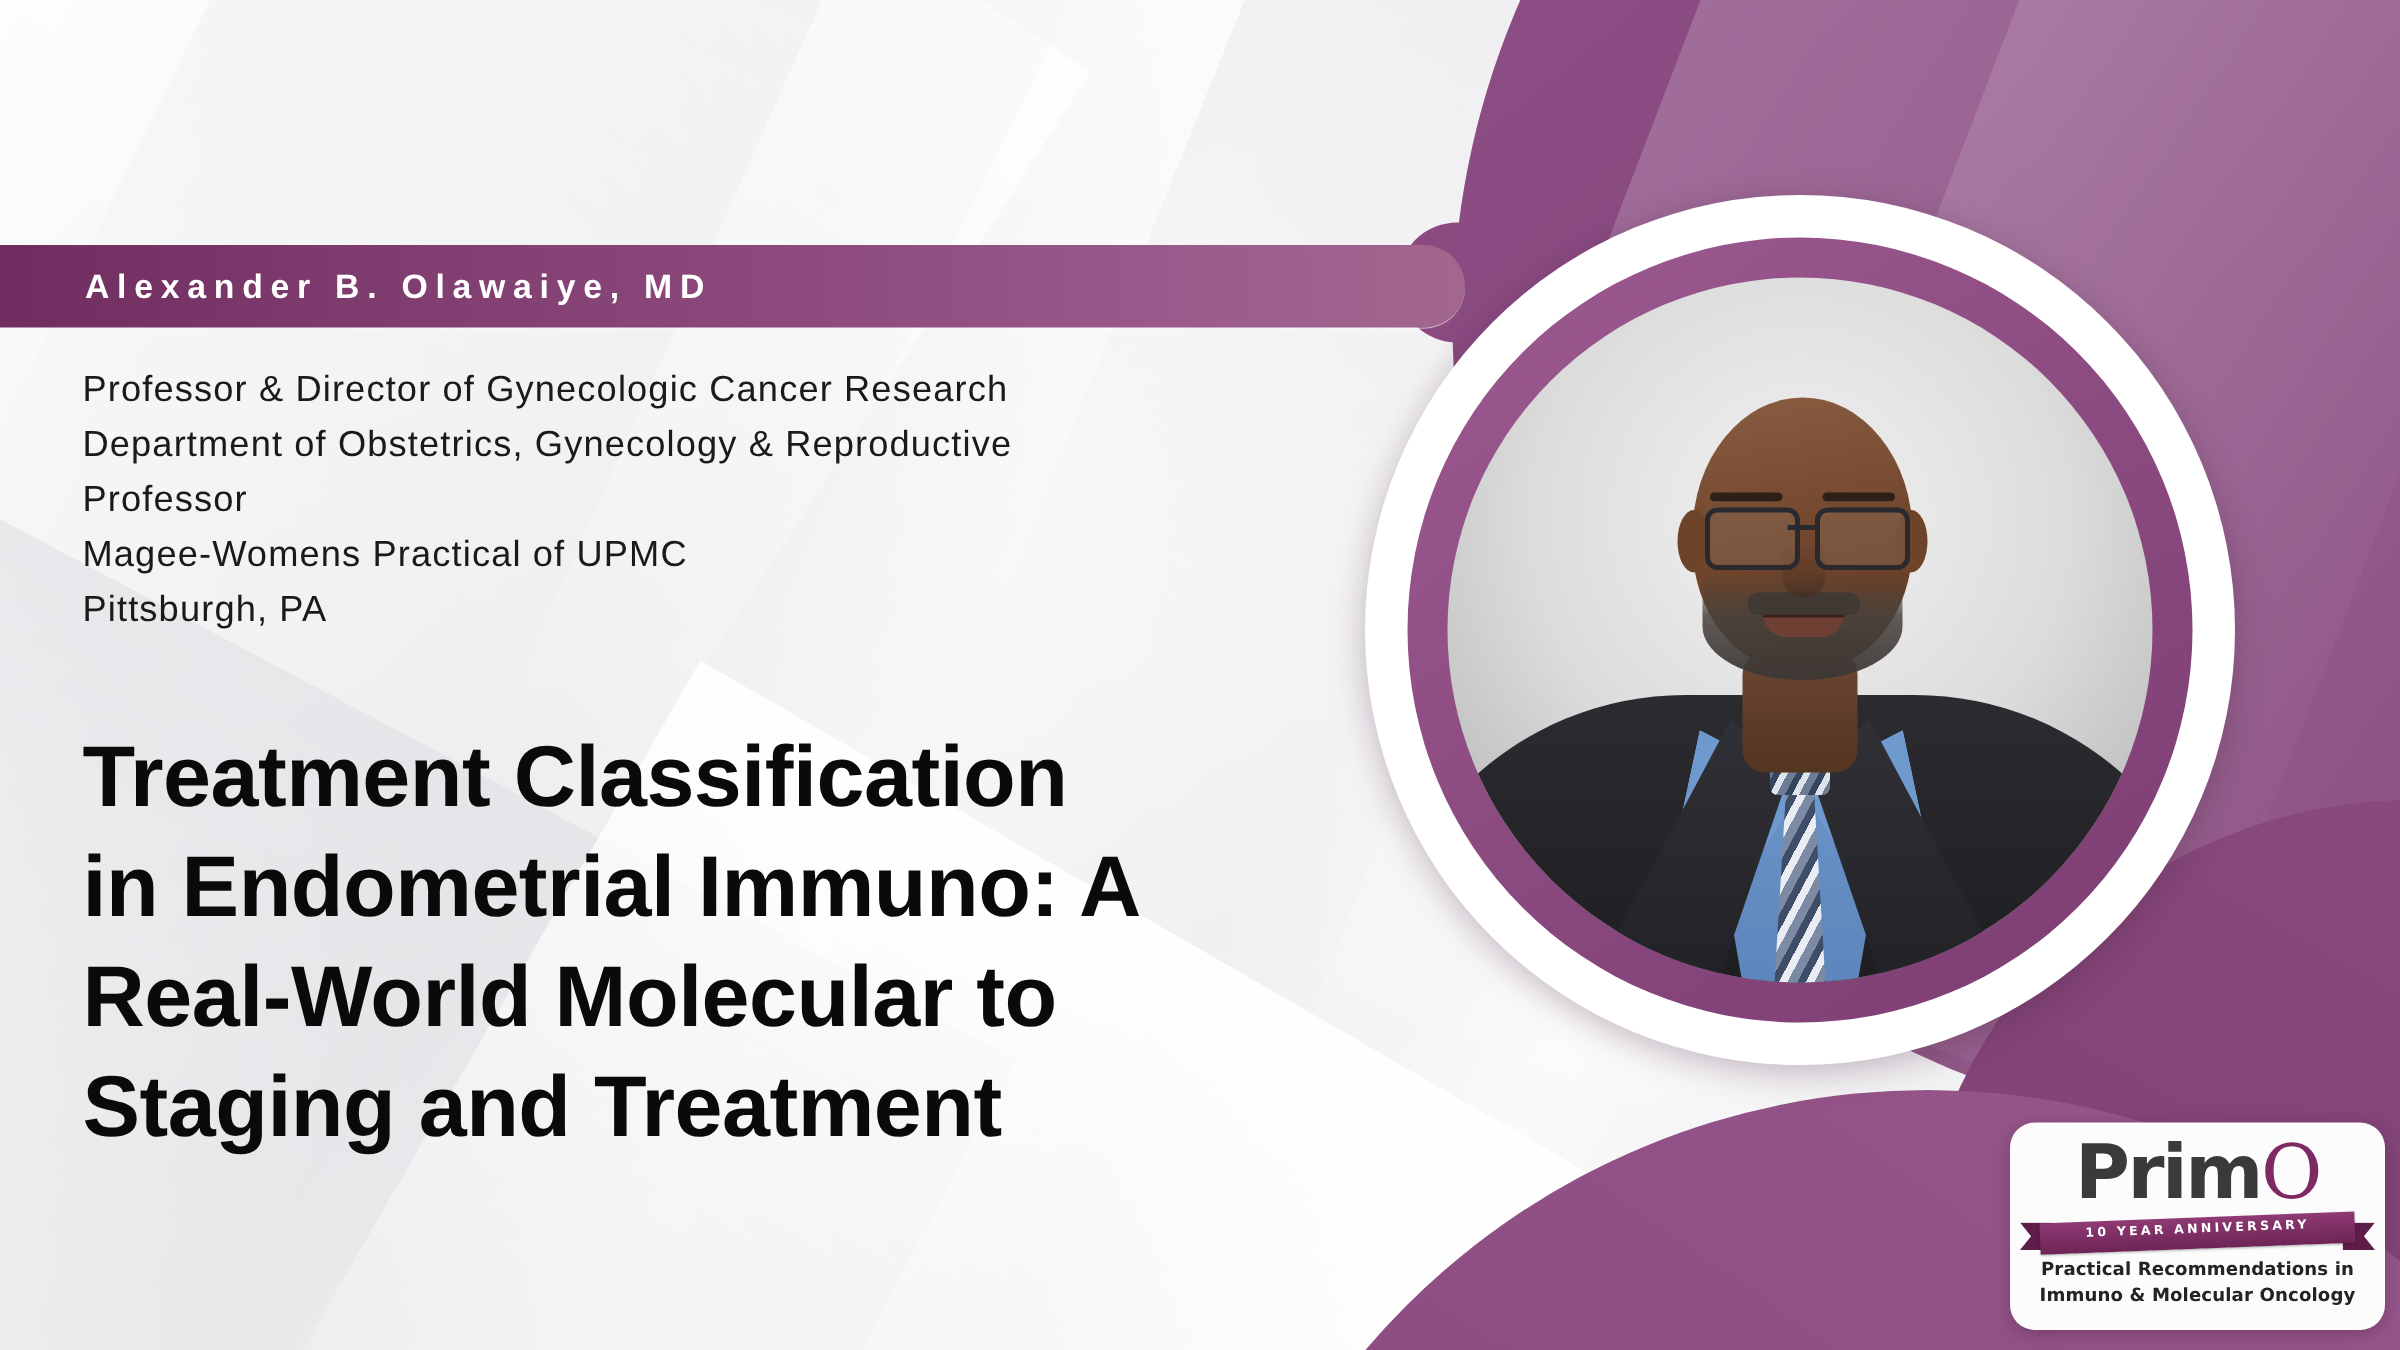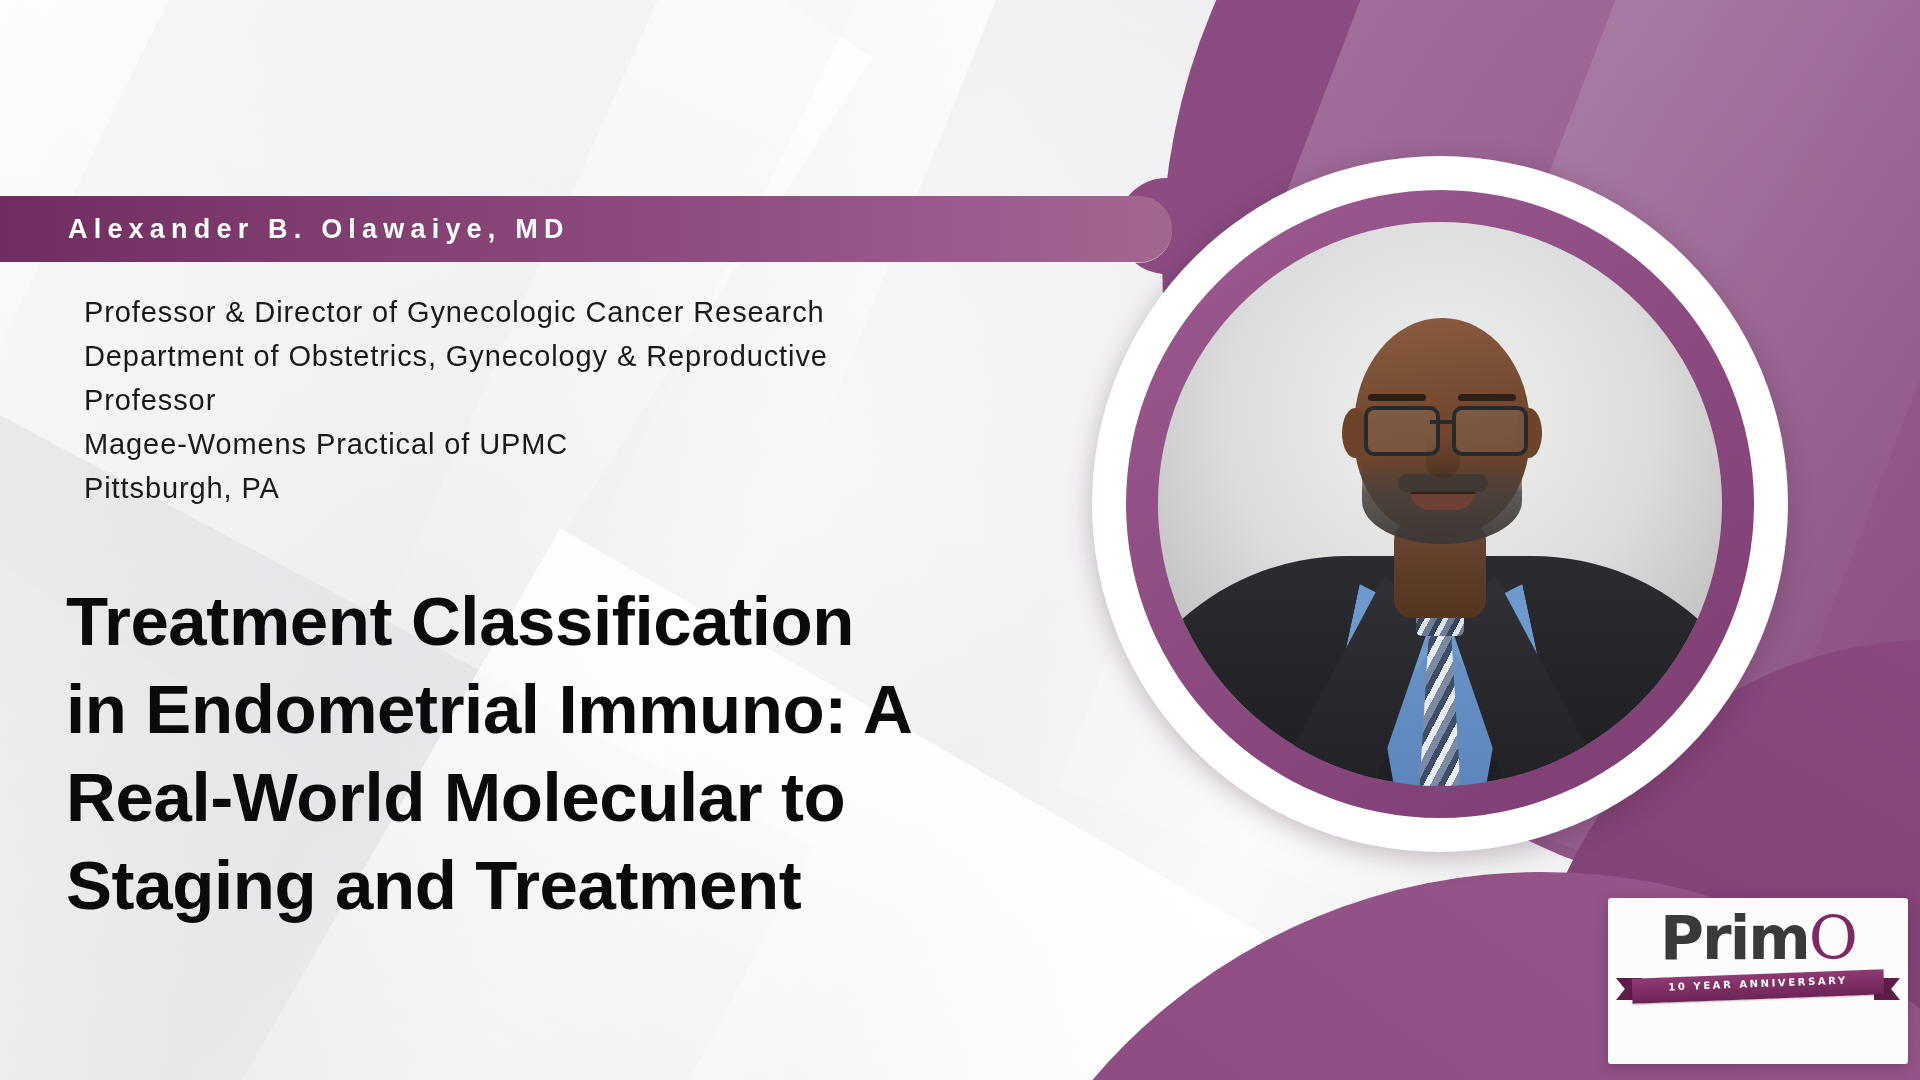--- a/index.html
+++ b/index.html
@@ -144,21 +144,20 @@
     position: absolute;
     left: 66px; top: 290px;
     width: 990px;
   }
   .affil-line {
     color: #1a1a1a;
     font-size: 29px;
     line-height: 44px;
     letter-spacing: 0.9px;
     white-space: nowrap;
-    margin-left: 18px;
   }
 
   
   .main-title {
     position: absolute;
     left: 66px; top: 578px;
     width: 1010px;
   }
   .title-line {
     color: #0a0a0a;
@@ -286,21 +285,21 @@
     left: 240px; top: 252px; width: 90px; height: 18px;
     background: rgba(62,56,52,0.9); border-radius: 10px;
   }
 
   
   .logo-card {
     position: absolute;
     left: 1608px; top: 898px;
     width: 300px; height: 166px;
     background: #fdfcfd;
-    border-radius: 3px;
+    border-radius: 20px;
     box-shadow: 0 3px 14px rgba(50,20,45,0.30);
     overflow: hidden;
   }
   .logo-word {
     position: absolute;
     left: 0; right: 0; top: 8px;
     text-align: center;
     font-size: 60px;
     font-weight: bold;
     letter-spacing: -2px;
@@ -424,15 +423,19 @@
   </div>
 
   <div class="logo-card">
     <div class="logo-word"><span>Prim</span><span class="o-mark">O</span></div>
     <div class="logo-ribbon">
       <div class="ribbon-tail-l"></div>
       <div class="ribbon-tail-r"></div>
       <div class="ribbon-band"></div>
       <div class="ribbon-text">10 YEAR ANNIVERSARY</div>
     </div>
+    <div class="logo-tag">
+      <div>Practical Recommendations in</div>
+      <div>Immuno &amp; Molecular Oncology</div>
+    </div>
   </div>
 
 </div>
 
 </body></html>

